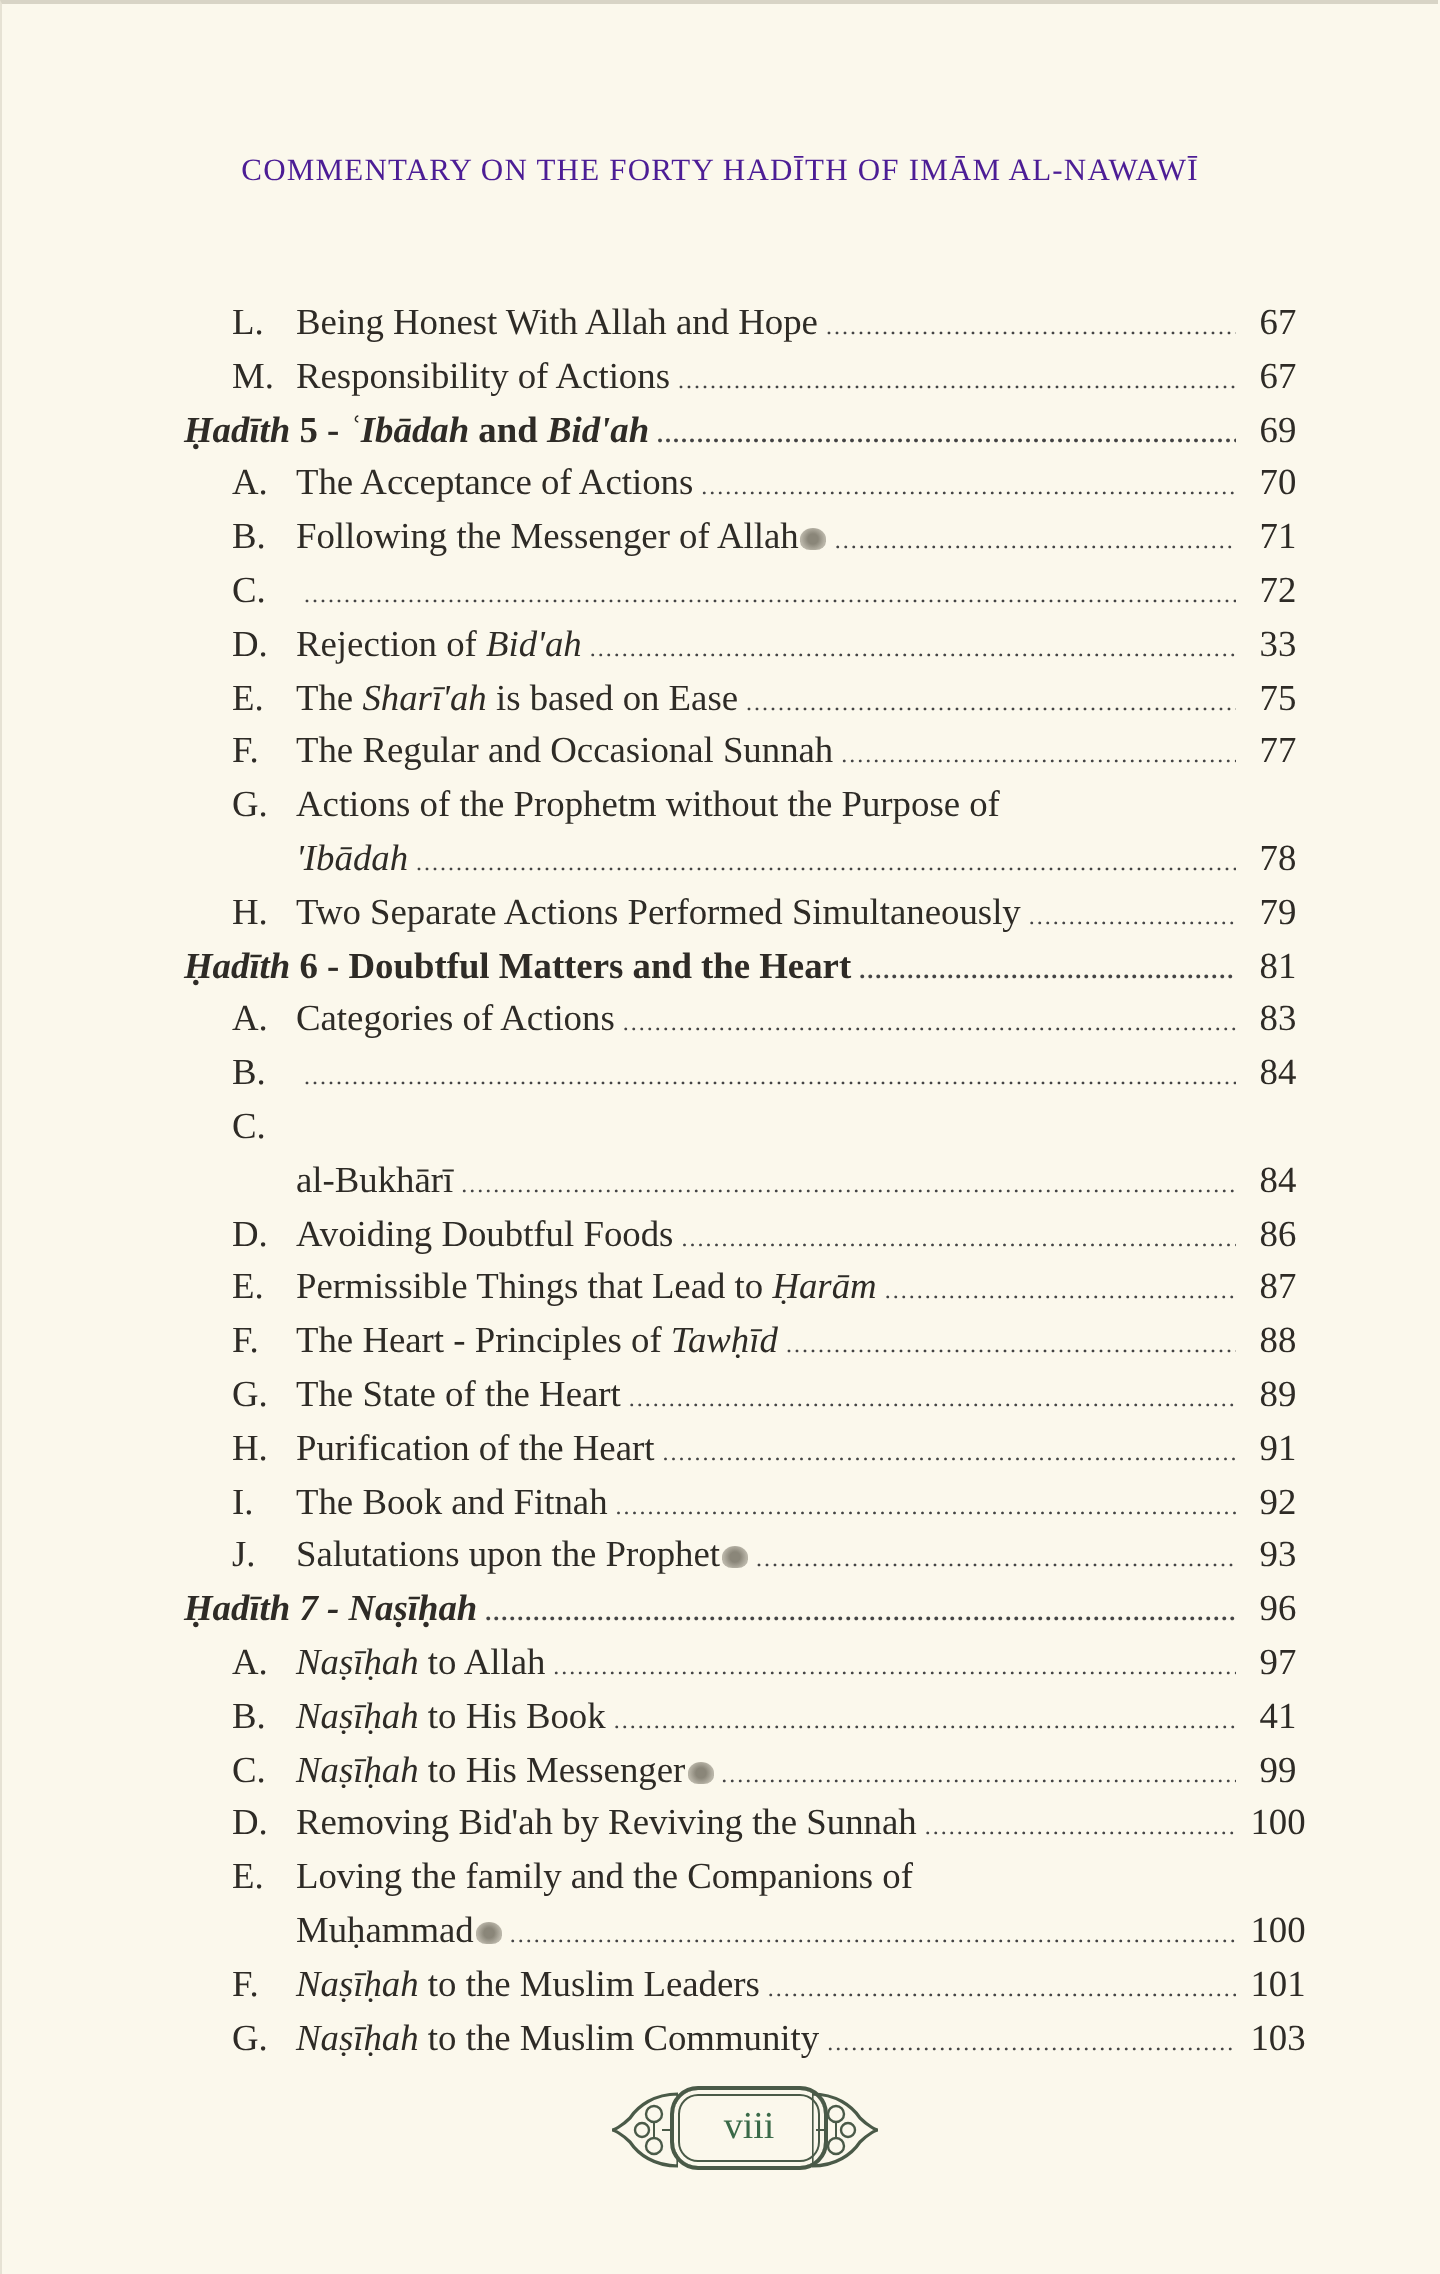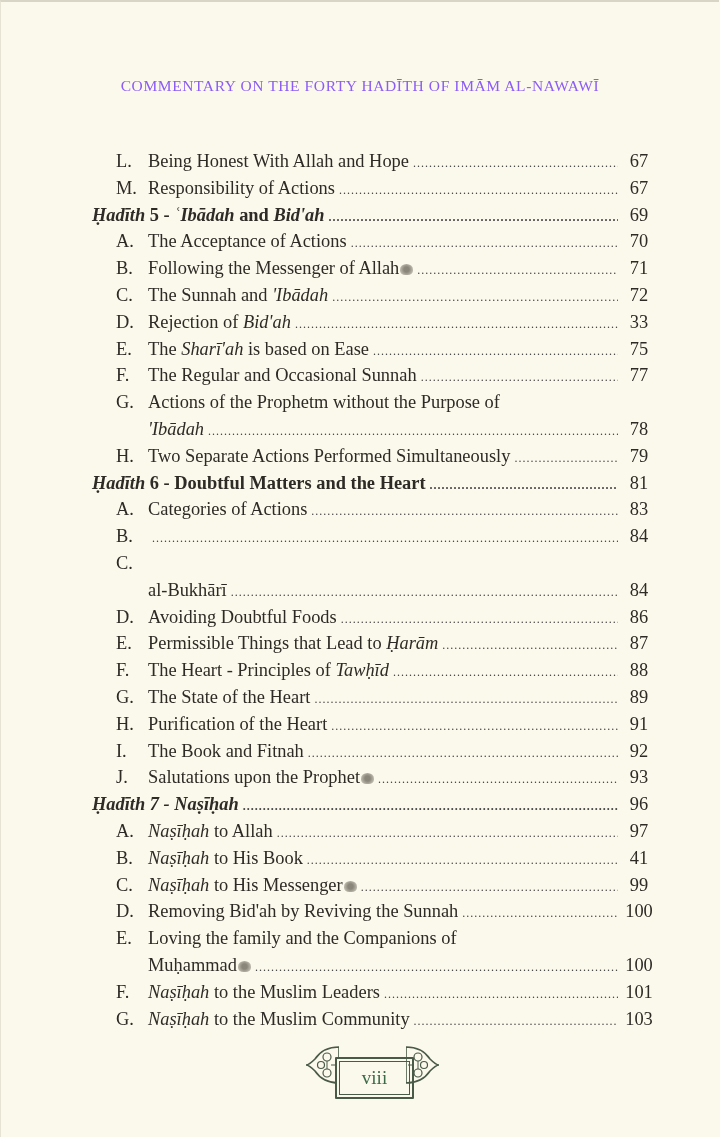--- a/index.html
+++ b/index.html
@@ -9,21 +9,21 @@
       font-family: "DejaVu Serif", "Liberation Serif", serif;
       color: #2e2b26;
     }
     .page-border {
       position: absolute; left: 0; top: 0; width: 718px; height: 1135px;
       border-top: 2px solid #d8d4c6; border-left: 1px solid #e6e2d4;
     }
     .running-head {
       position: absolute; left: 0; right: 0; top: 77px;
       text-align: center; font-size: 15.5px; letter-spacing: 0.6px;
-      color: #8b5cf6; font-family: "Liberation Serif", serif;
+      color: #4c1d95; font-family: "Liberation Serif", serif;
     }
     .toc {
       position: absolute; left: 116px; width: 540px; top: 148px;
     }
     .row {
       position: relative; height: 26.8px; line-height: 26.8px;
       font-size: 18.4px; font-family: "Liberation Serif", serif;
       display: flex; align-items: baseline; white-space: nowrap;
     }
     .row.heading { font-weight: bold; margin-left: -24px; }
@@ -42,22 +42,22 @@
     i { font-style: italic; text-align: center; }
     .saw {
       display: inline-block; width: 13px; height: 11px; margin-left: 1px;
       background: radial-gradient(circle, #8a8679 30%, #b9b5a8 70%);
       border-radius: 50% 50% 40% 40%; vertical-align: -1px;
     }
     .folio {
       position: absolute; left: 305px; top: 1043px; width: 135px; height: 44px;
     }
     .folio-box {
-      position: absolute; left: 30px; top: 14px; width: 75px; height: 38px;
-      border: 2px solid #4a5a48; border-radius: 1px;
+      position: absolute; left: 30px; top: 0; width: 75px; height: 38px;
+      border: 2px solid #4a5a48; border-radius: 14px;
       box-shadow: inset 0 0 0 2px #fbf8ec, inset 0 0 0 3px #4a5a48;
       text-align: center; line-height: 38px; font-size: 19px; color: #3a6a48;
       font-family: "Liberation Serif", serif;
     }
     .orn { position: absolute; top: 0; width: 34px; height: 44px; }
     .orn.left { left: 0; }
     .orn.right { right: 0; transform: scaleX(-1); }
   </style>
 </head>
 <body>
@@ -97,21 +97,20 @@
 
   <div class="row">
     <span class="letter">B.</span>
     <span class="title"><span>Following the Messenger of Allah</span><span class="saw"></span></span>
     <span class="dots"></span>
     <span class="page">71</span>
   </div>
 
   <div class="row">
     <span class="letter">C.</span>
-    <span class="title"><span>The Sunnah and </span><i>'Ibādah</i></span>
     <span class="dots"></span>
     <span class="page">72</span>
   </div>
 
   <div class="row">
     <span class="letter">D.</span>
     <span class="title"><span>Rejection of </span><i>Bid'ah</i></span>
     <span class="dots"></span>
     <span class="page">33</span>
   </div>

